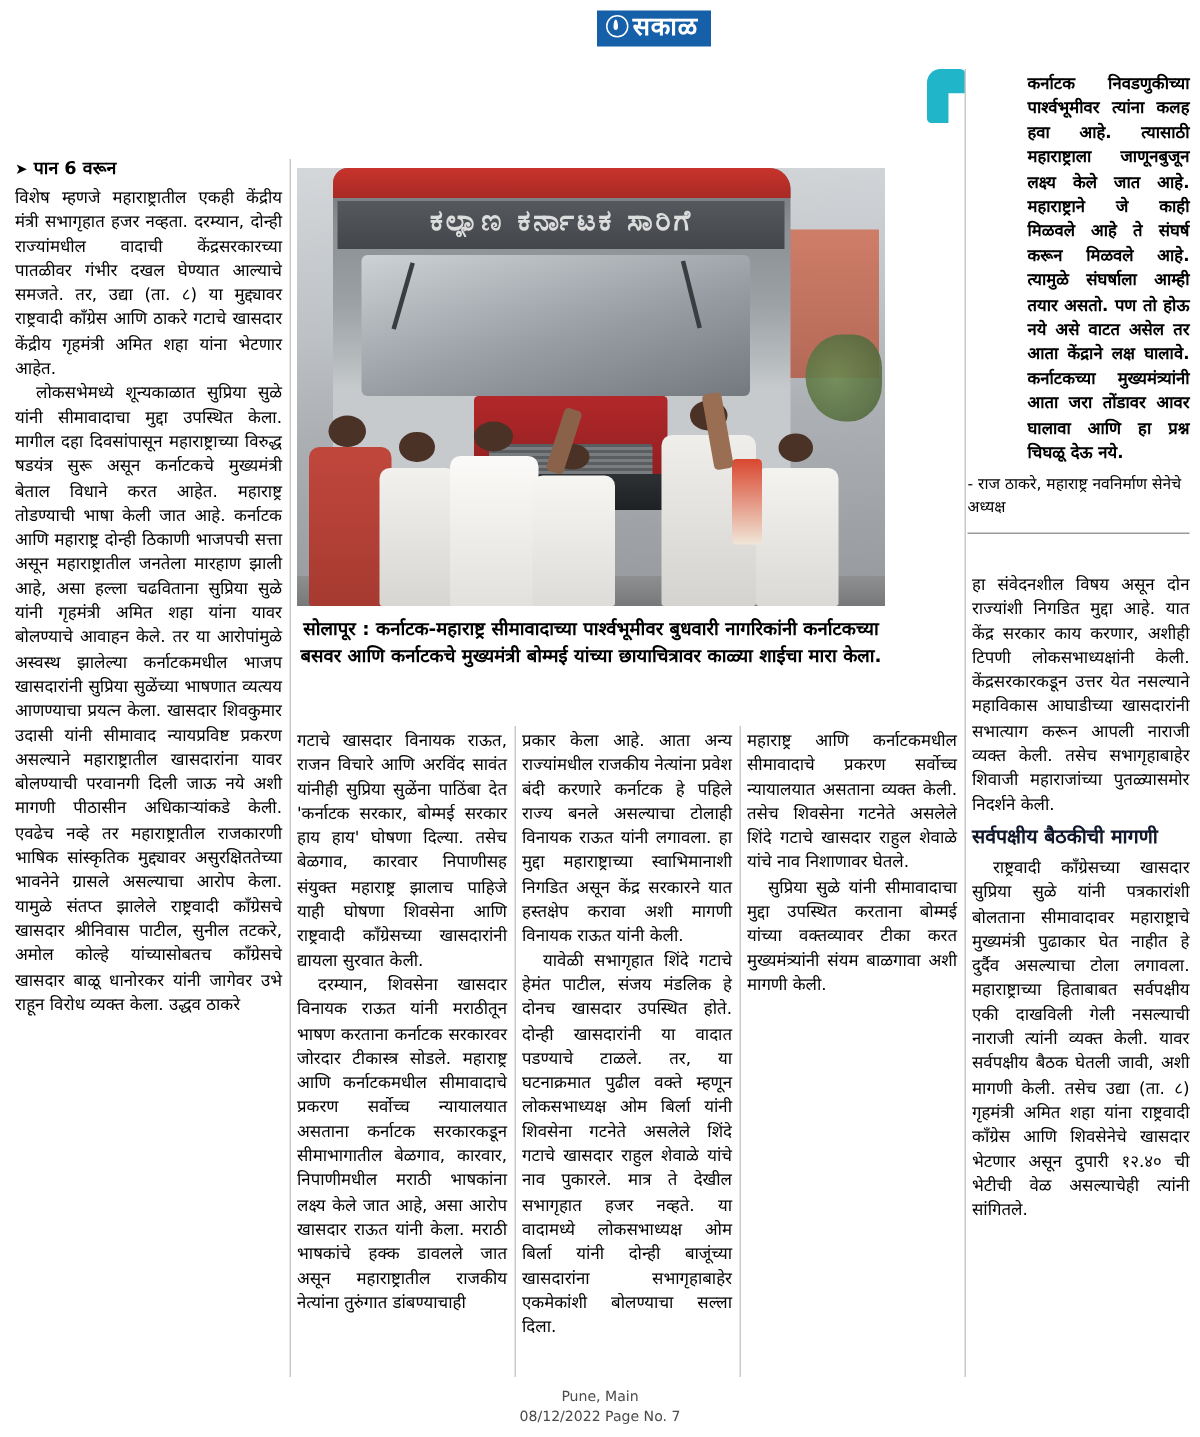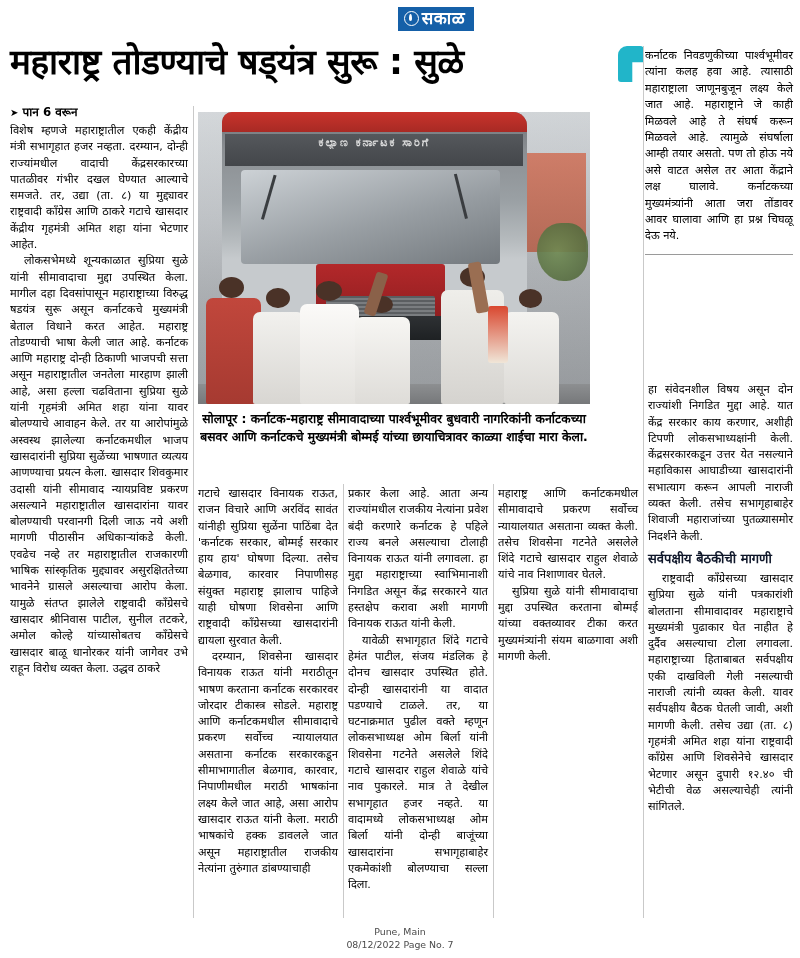--- a/index.html
+++ b/index.html
@@ -104,21 +104,22 @@
     top: 48px;
     width: 148px;
   }
   .quote-text {
     font-family: "DejaVu Sans", sans-serif;
     font-size: 11.1px;
     line-height: 16.4px;
     color: #000;
     text-align: justify;
     text-align-last: left;
-    font-weight: 400;
+    font-weight: 700;
+    padding-left: 40px;
   }
   .quote-attrib {
     font-family: "DejaVu Sans", sans-serif;
     font-size: 10.4px;
     line-height: 15px;
     margin-top: 5px;
     color: #000;
     text-align: left;
   }
   .quote-rule {
@@ -173,21 +174,21 @@
   }
   .bus-kannada {
     position: absolute;
     left: 9%;
     top: 8.2%;
     width: 72%;
     text-align: center;
     color: #e9e9e9;
     font-family: "DejaVu Sans", sans-serif;
     font-weight: bold;
-    font-size: 11px;
+    font-size: 19px;
     letter-spacing: 2px;
     opacity: 0.92;
     white-space: nowrap;
     overflow: hidden;
   }
   .windshield {
     position: absolute;
     left: 11%;
     top: 20%;
     width: 66%;
@@ -346,28 +347,28 @@
 </head>
 <body>
 
 <div class="masthead">
   <span class="masthead-logo">
     <span class="drop"></span><span>सकाळ</span>
   </span>
 </div>
 
 <div class="headline-row">
-  <div class="headline">महाराष्ट्र तोडण्याचे षड्‌यंत्र सुरू : सुळे</div>
   <div class="quote-mark">
     <div class="q"></div>
   </div>
 </div>
 
 <div class="quote-block">
   <div class="quote-text">कर्नाटक निवडणुकीच्या पार्श्वभूमीवर त्यांना कलह हवा आहे. त्यासाठी महाराष्ट्राला जाणूनबुजून लक्ष्य केले जात आहे. महाराष्ट्राने जे काही मिळवले आहे ते संघर्ष करून मिळवले आहे. त्यामुळे संघर्षाला आम्ही तयार असतो. पण तो होऊ नये असे वाटत असेल तर आता केंद्राने लक्ष घालावे. कर्नाटकच्या मुख्यमंत्र्यांनी आता जरा तोंडावर आवर घालावा आणि हा प्रश्न चिघळू देऊ नये.</div>
+  <div class="quote-attrib">- राज ठाकरे, महाराष्ट्र नवनिर्माण सेनेचे अध्यक्ष</div>
   <div class="quote-rule"></div>
 </div>
 
 <div class="photo-wrap">
   <div class="photo">
     <div class="bldg"></div>
     <div class="foliage"></div>
     <div class="bus"></div>
     <div class="bus-top-red"></div>
     <div class="bus-band"></div>

